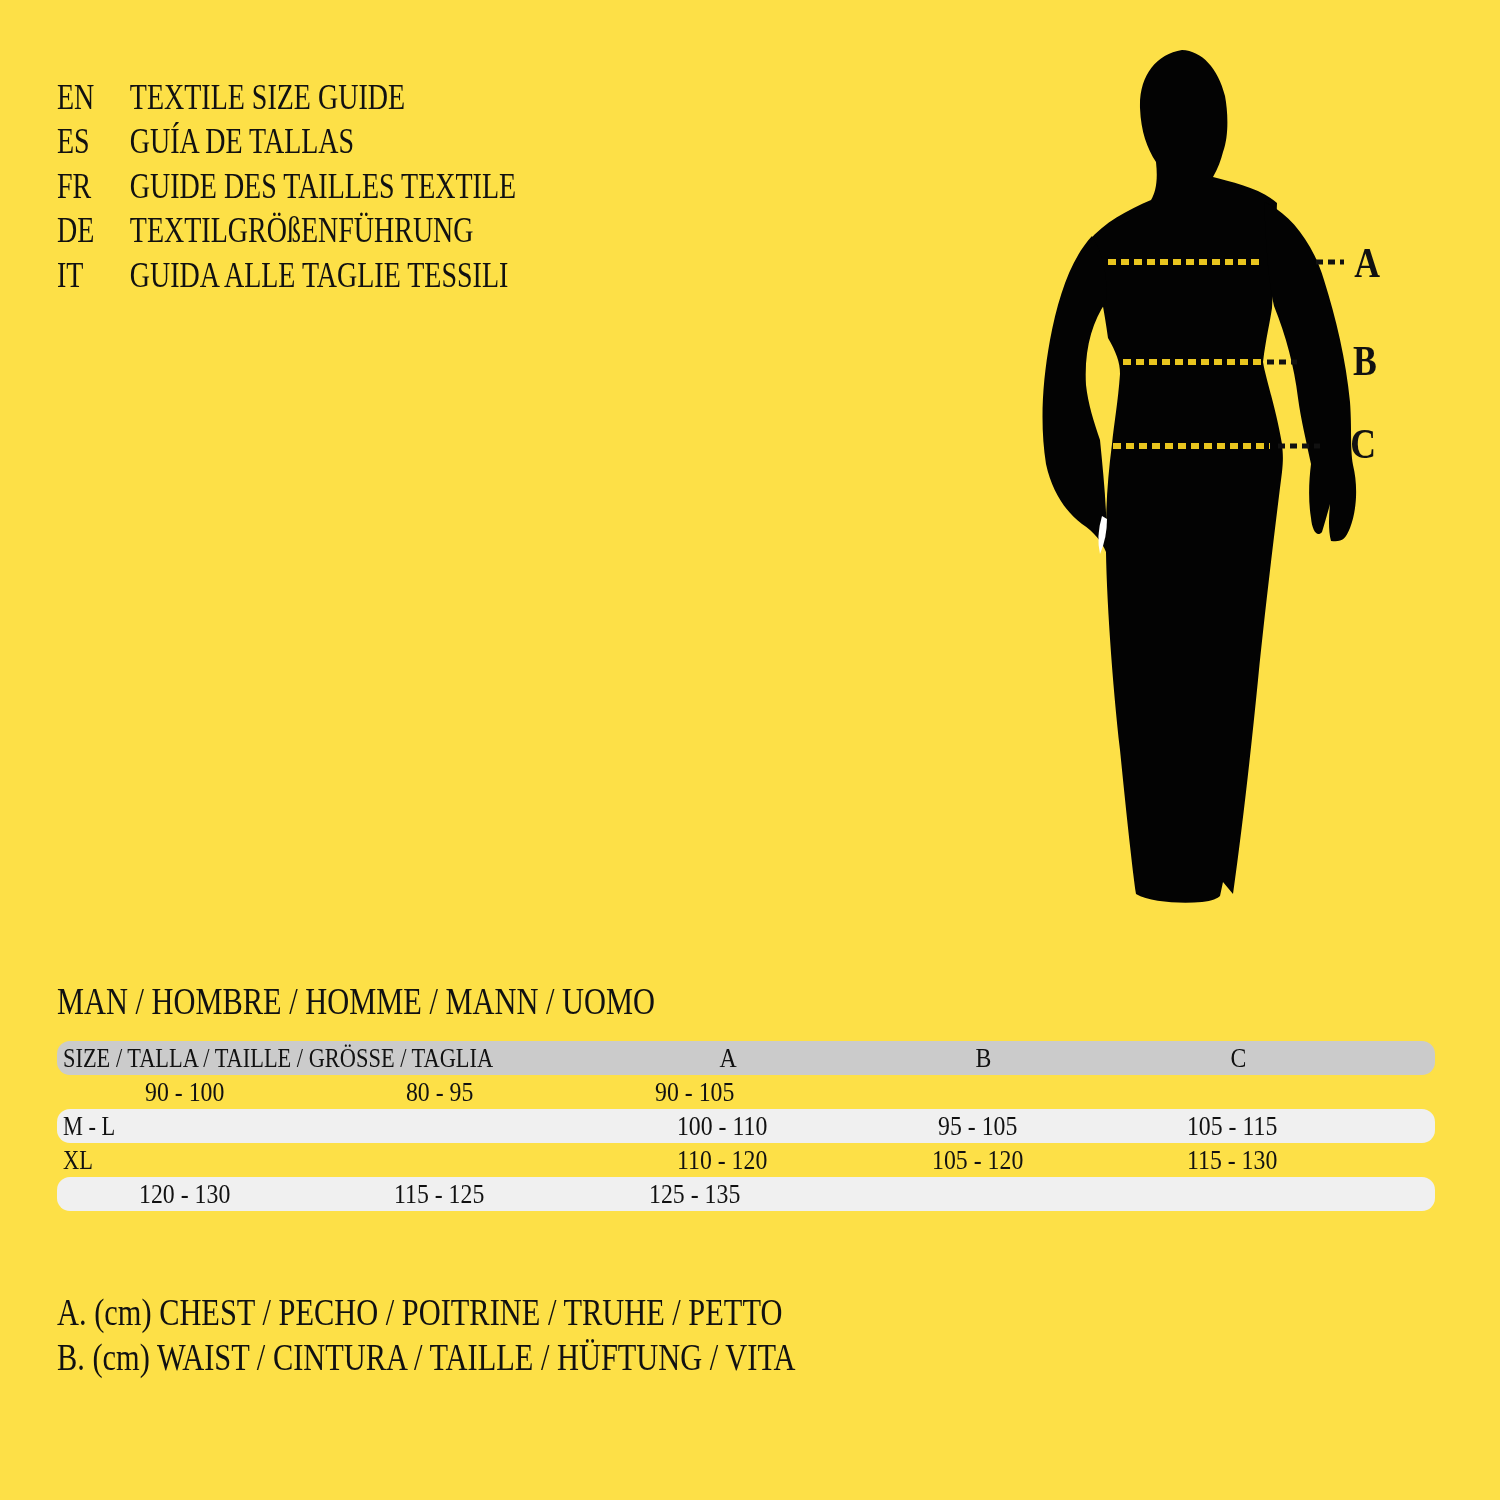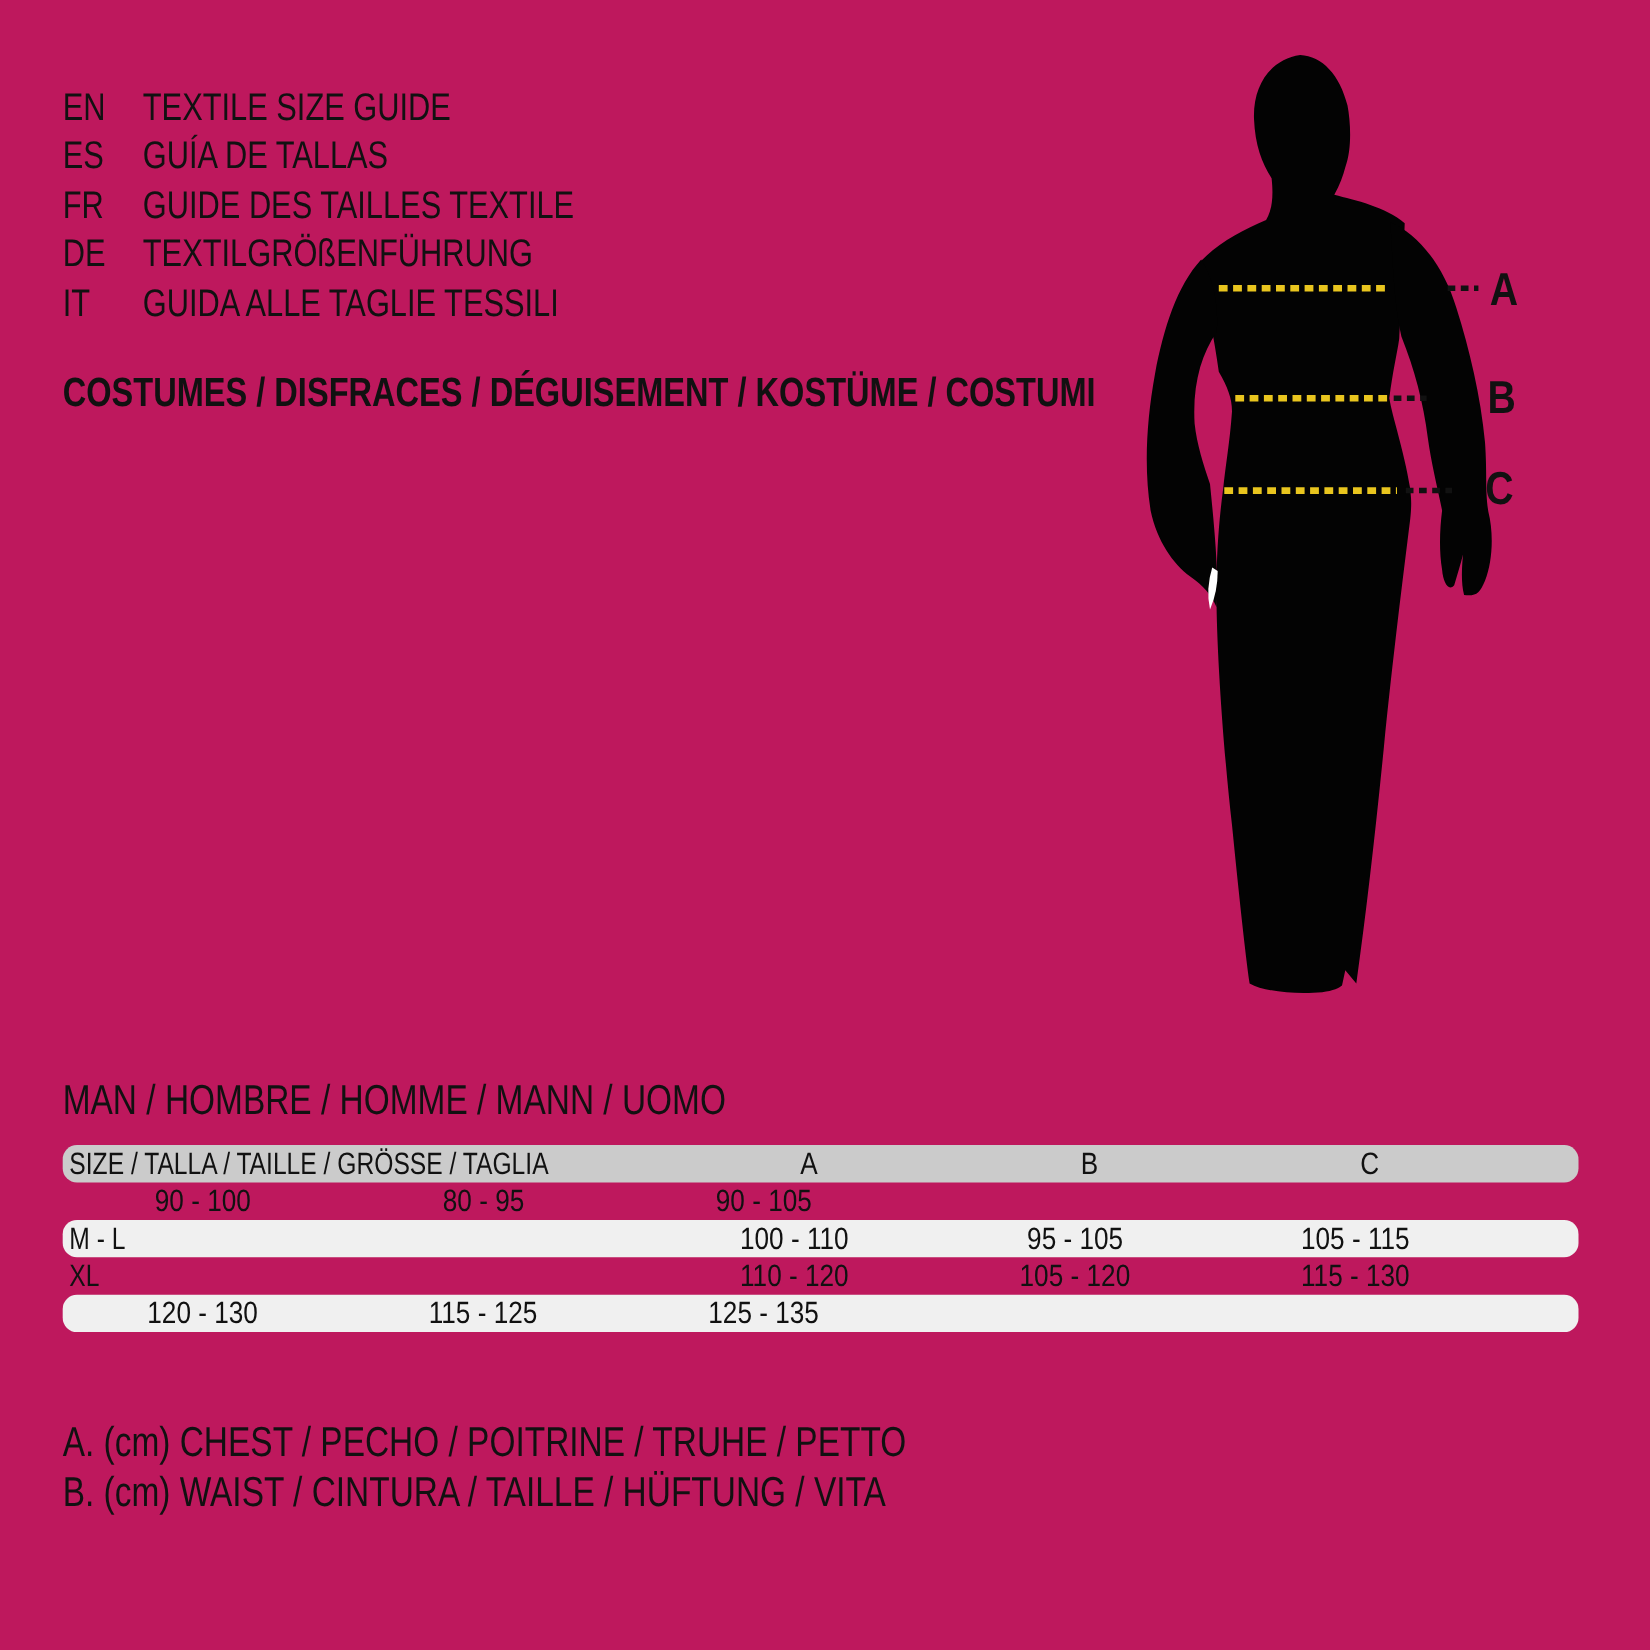--- a/index.html
+++ b/index.html
@@ -1,17 +1,17 @@
 <!DOCTYPE html>
 <html><head>
 <meta charset="utf-8">
 <style>
   html,body{margin:0;padding:0;background:#fff;}
-  .canvas{position:relative;width:1500px;height:1500px;background:#be185d;overflow:hidden;
-          font-family:Liberation Sans, sans-serif;color:#111;}
+  .canvas{position:relative;width:1500px;height:1500px;background:#fde047;overflow:hidden;
+          font-family:Liberation Serif, serif;color:#111;}
   .cond{transform:scaleX(0.8);transform-origin:0 50%;white-space:nowrap;display:inline-block;}
   .condc{transform:scaleX(0.85);transform-origin:50% 50%;white-space:nowrap;display:inline-block;}
 
   
   .lang-row{position:absolute;left:57px;height:36px;line-height:36px;font-size:35px;}
   .lang-row .inner{display:flex;}
   .lang-code{width:91px;flex:0 0 91px;}
 
   
   .category-heading{position:absolute;left:57px;top:338px;height:38px;line-height:38px;
@@ -68,23 +68,20 @@
           <span class="lang-title">GUIDA ALLE TAGLIE TESSILI</span>
         </span></span>
   </div>
   <div class="lang-row" style="top:213px">
     <span class="cond"><span class="inner">
           <span class="lang-code">DE</span>
           <span class="lang-title">TEXTILGRÖßENFÜHRUNG</span>
         </span></span>
   </div>
 
-  <div class="category-heading">
-    <span class="cond">COSTUMES / DISFRACES / DÉGUISEMENT / KOSTÜME / COSTUMI</span>
-  </div>
 
   <svg class="figure-svg" viewBox="0 0 360 880" xmlns="http://www.w3.org/2000/svg">
 
     <path fill="#030303" d="
       M 162,10
       C 136,14 119,36 120,68
       C 121,92 127,108 136,122
       C 138,140 136,152 131,160
       C 108,170 84,182 68,202
       C 78,238 84,268 88,298

